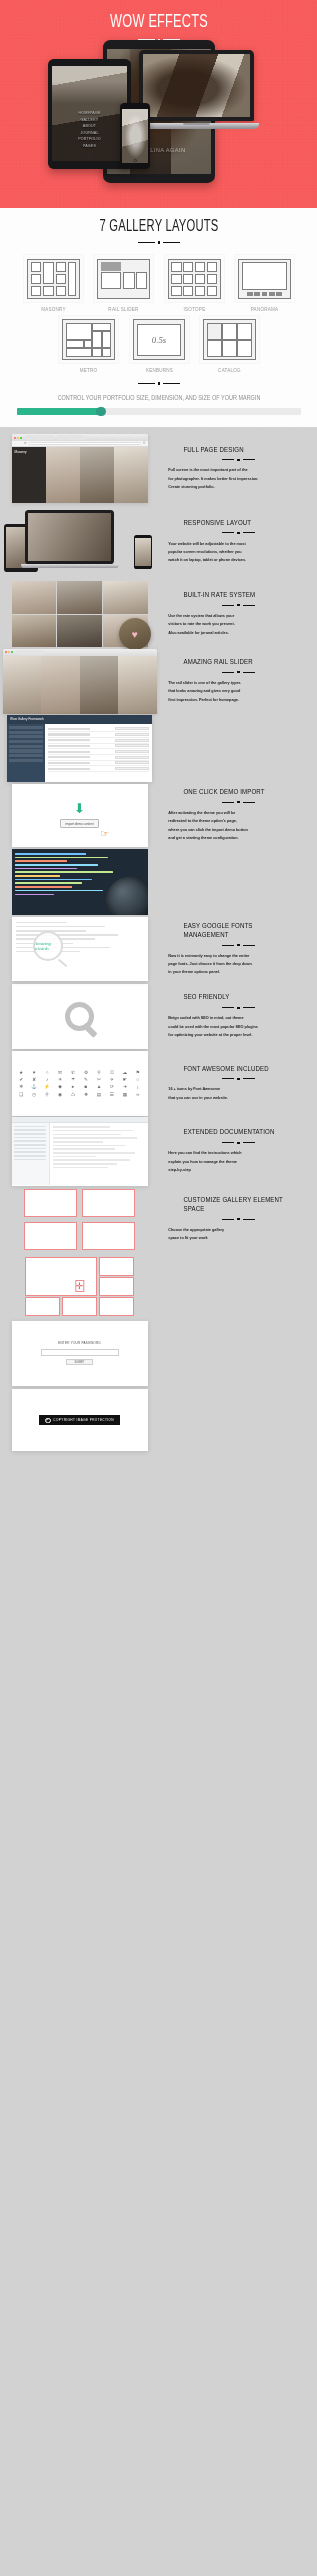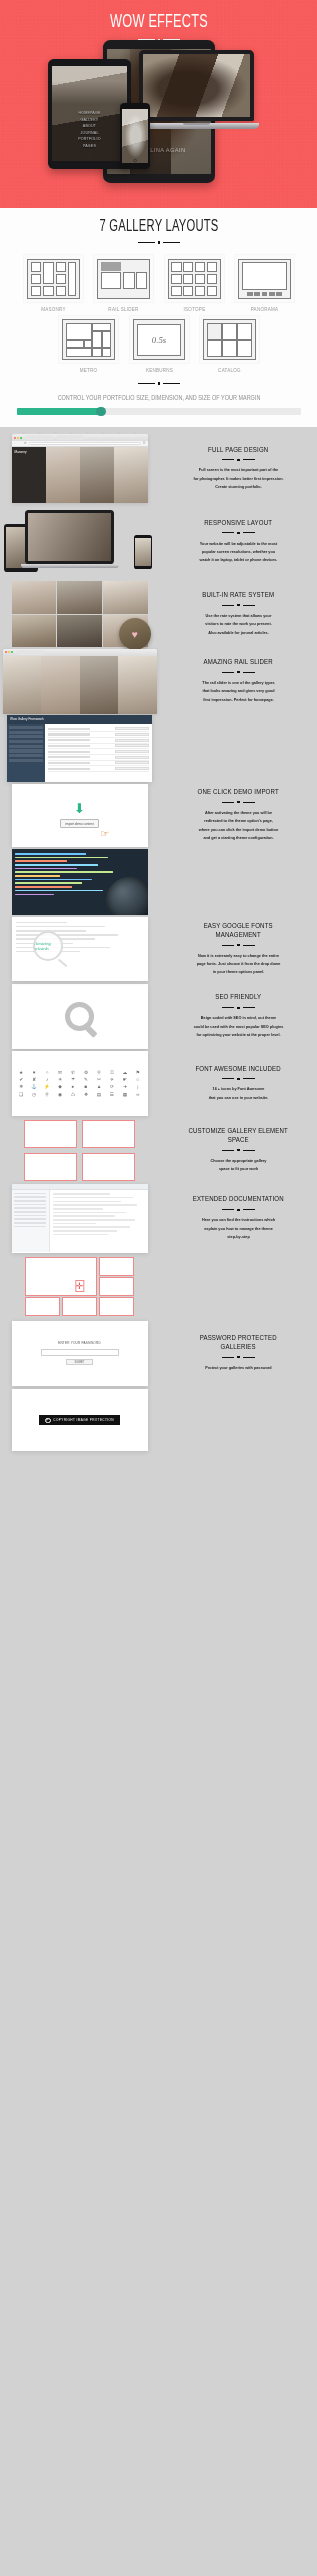--- a/index.html
+++ b/index.html
@@ -216,21 +216,21 @@
       37.5% 100%, 40% 0, 42.5% 100%, 45% 0, 47.5% 100%, 50% 0, 52.5% 100%, 55% 0,
       57.5% 100%, 60% 0, 62.5% 100%, 65% 0, 67.5% 100%, 70% 0, 72.5% 100%, 75% 0,
       77.5% 100%, 80% 0, 82.5% 100%, 85% 0, 87.5% 100%, 90% 0, 92.5% 100%, 95% 0,
       97.5% 100%, 100% 0, 100% 100%);
   }
 
   
   .features { background: #d2d2d2; padding-bottom: 5.2px; }
   .frow { display: flex; align-items: center; min-height: 67px; }
   .fmedia { width: 159px; display:flex; align-items:center; justify-content:center; }
-  .ftext { width: 159px; padding: 0 9.3px; text-align: center; }
+  .ftext { width: 159px; padding: 0 9.3px; }
   .ftitle {
     font-size: 7.8px; color: #111; letter-spacing: 0.2px; line-height: 1.15;
     font-family:"Liberation Sans Narrow","Liberation Sans",sans-serif;
     transform: scaleX(0.78); transform-origin: center;
   }
   .fdesc {
     margin-top: 5.7px; font-size: 3.8px; color: #1c1c1c; line-height: 2.2;
     font-weight: 600;
   }
   .divider.small { margin-top: 4.2px; }
@@ -890,43 +890,20 @@
           </div>
         <div class="fdesc">
           <div>16 + icons by Font Awesome</div>
           <div>that you can use in your website.</div>
         </div>
       </div>
     </div>
 
     <div class="frow">
       <div class="fmedia">
-        <div class="elmock">
-          <div></div>
-            <div></div>
-            <div></div>
-            <div></div>
-        </div>
-      </div>
-      <div class="ftext">
-        <div class="ftitle">CUSTOMIZE GALLERY ELEMENT SPACE</div>
-        <div class="divider dark small">
-            <span class="bar"></span>
-            <span class="dot"></span>
-            <span class="bar"></span>
-          </div>
-        <div class="fdesc">
-          <div>Choose the appropriate gallery</div>
-          <div>space to fit your work</div>
-        </div>
-      </div>
-    </div>
-
-    <div class="frow">
-      <div class="fmedia">
         <div class="docmock">
           <div class="dtop"></div>
           <div class="dbody">
             <div class="dnav">
                 <i></i>
                 <i></i>
                 <i></i>
                 <i></i>
                 <i></i>
                 <i></i>
@@ -962,51 +939,63 @@
         <div class="fdesc">
           <div>Here you can find the instructions which</div>
           <div>explain you how to manage the theme</div>
           <div>step-by-step</div>
         </div>
       </div>
     </div>
 
     <div class="frow">
       <div class="fmedia">
+        <div class="elmock">
+          <div></div>
+            <div></div>
+            <div></div>
+            <div></div>
+        </div>
+      </div>
+      <div class="ftext">
+        <div class="ftitle">CUSTOMIZE GALLERY ELEMENT SPACE</div>
+        <div class="divider dark small">
+            <span class="bar"></span>
+            <span class="dot"></span>
+            <span class="bar"></span>
+          </div>
+        <div class="fdesc">
+          <div>Choose the appropriate gallery</div>
+          <div>space to fit your work</div>
+        </div>
+      </div>
+    </div>
+
+    <div class="frow">
+      <div class="fmedia">
         <div class="metromock">
           <div class="big"></div>
             <div></div>
             <div></div>
             <div></div>
             <div></div>
             <div></div>
           <div class="arrow-h">✛</div>
         </div>
       </div>
     </div>
 
     <div class="frow">
       <div class="fmedia">
         <div class="pwmock">
           <div class="pw-label">ENTER YOUR PASSWORD</div>
           <div class="pw-input"></div>
           <div class="pw-btn">SUBMIT</div>
         </div>
       </div>
-      <div class="ftext">
-        <div class="ftitle">PASSWORD PROTECTED GALLERIES</div>
-        <div class="divider dark small">
-            <span class="bar"></span>
-            <span class="dot"></span>
-            <span class="bar"></span>
-          </div>
-        <div class="fdesc">
-          <div>Protect your galleries with password</div>
-        </div>
-      </div>
     </div>
 
     <div class="frow">
       <div class="fmedia">
         <div class="cpmock">
           <div class="cp-bar">
             <span class="cp-mark">P</span>
             <span>COPYRIGHT IMAGE PROTECTION</span>
           </div>
         </div>

